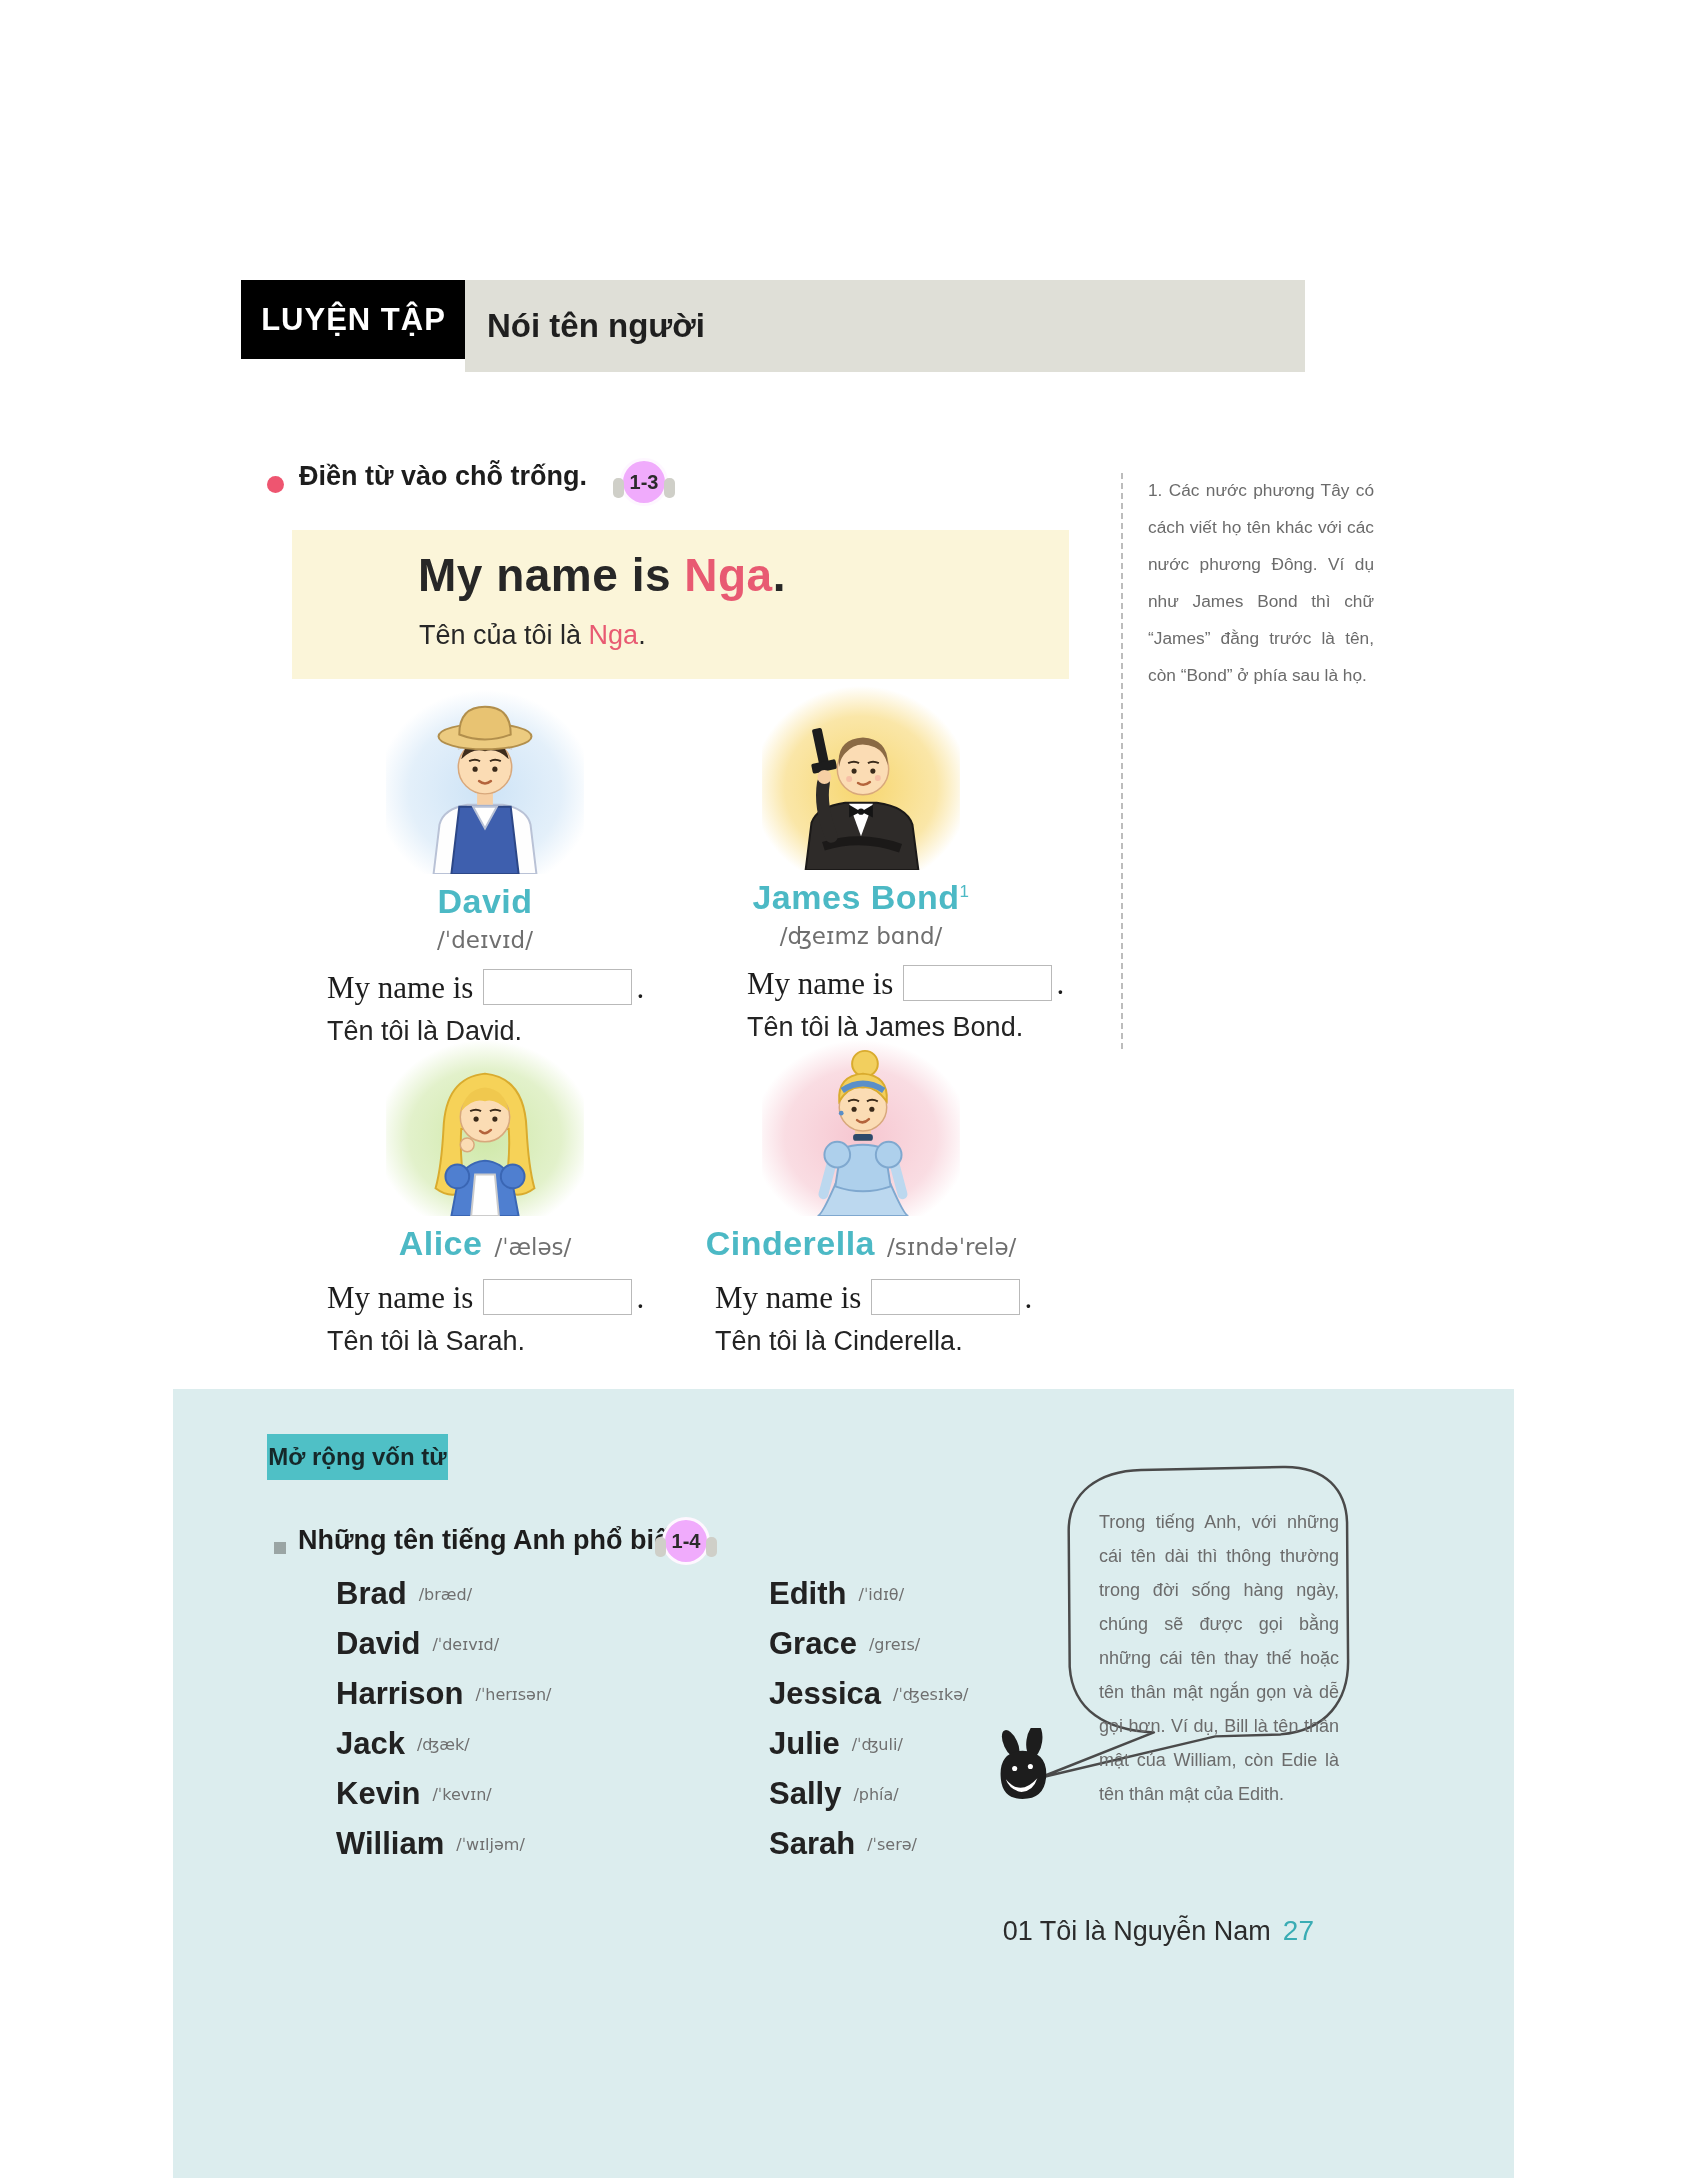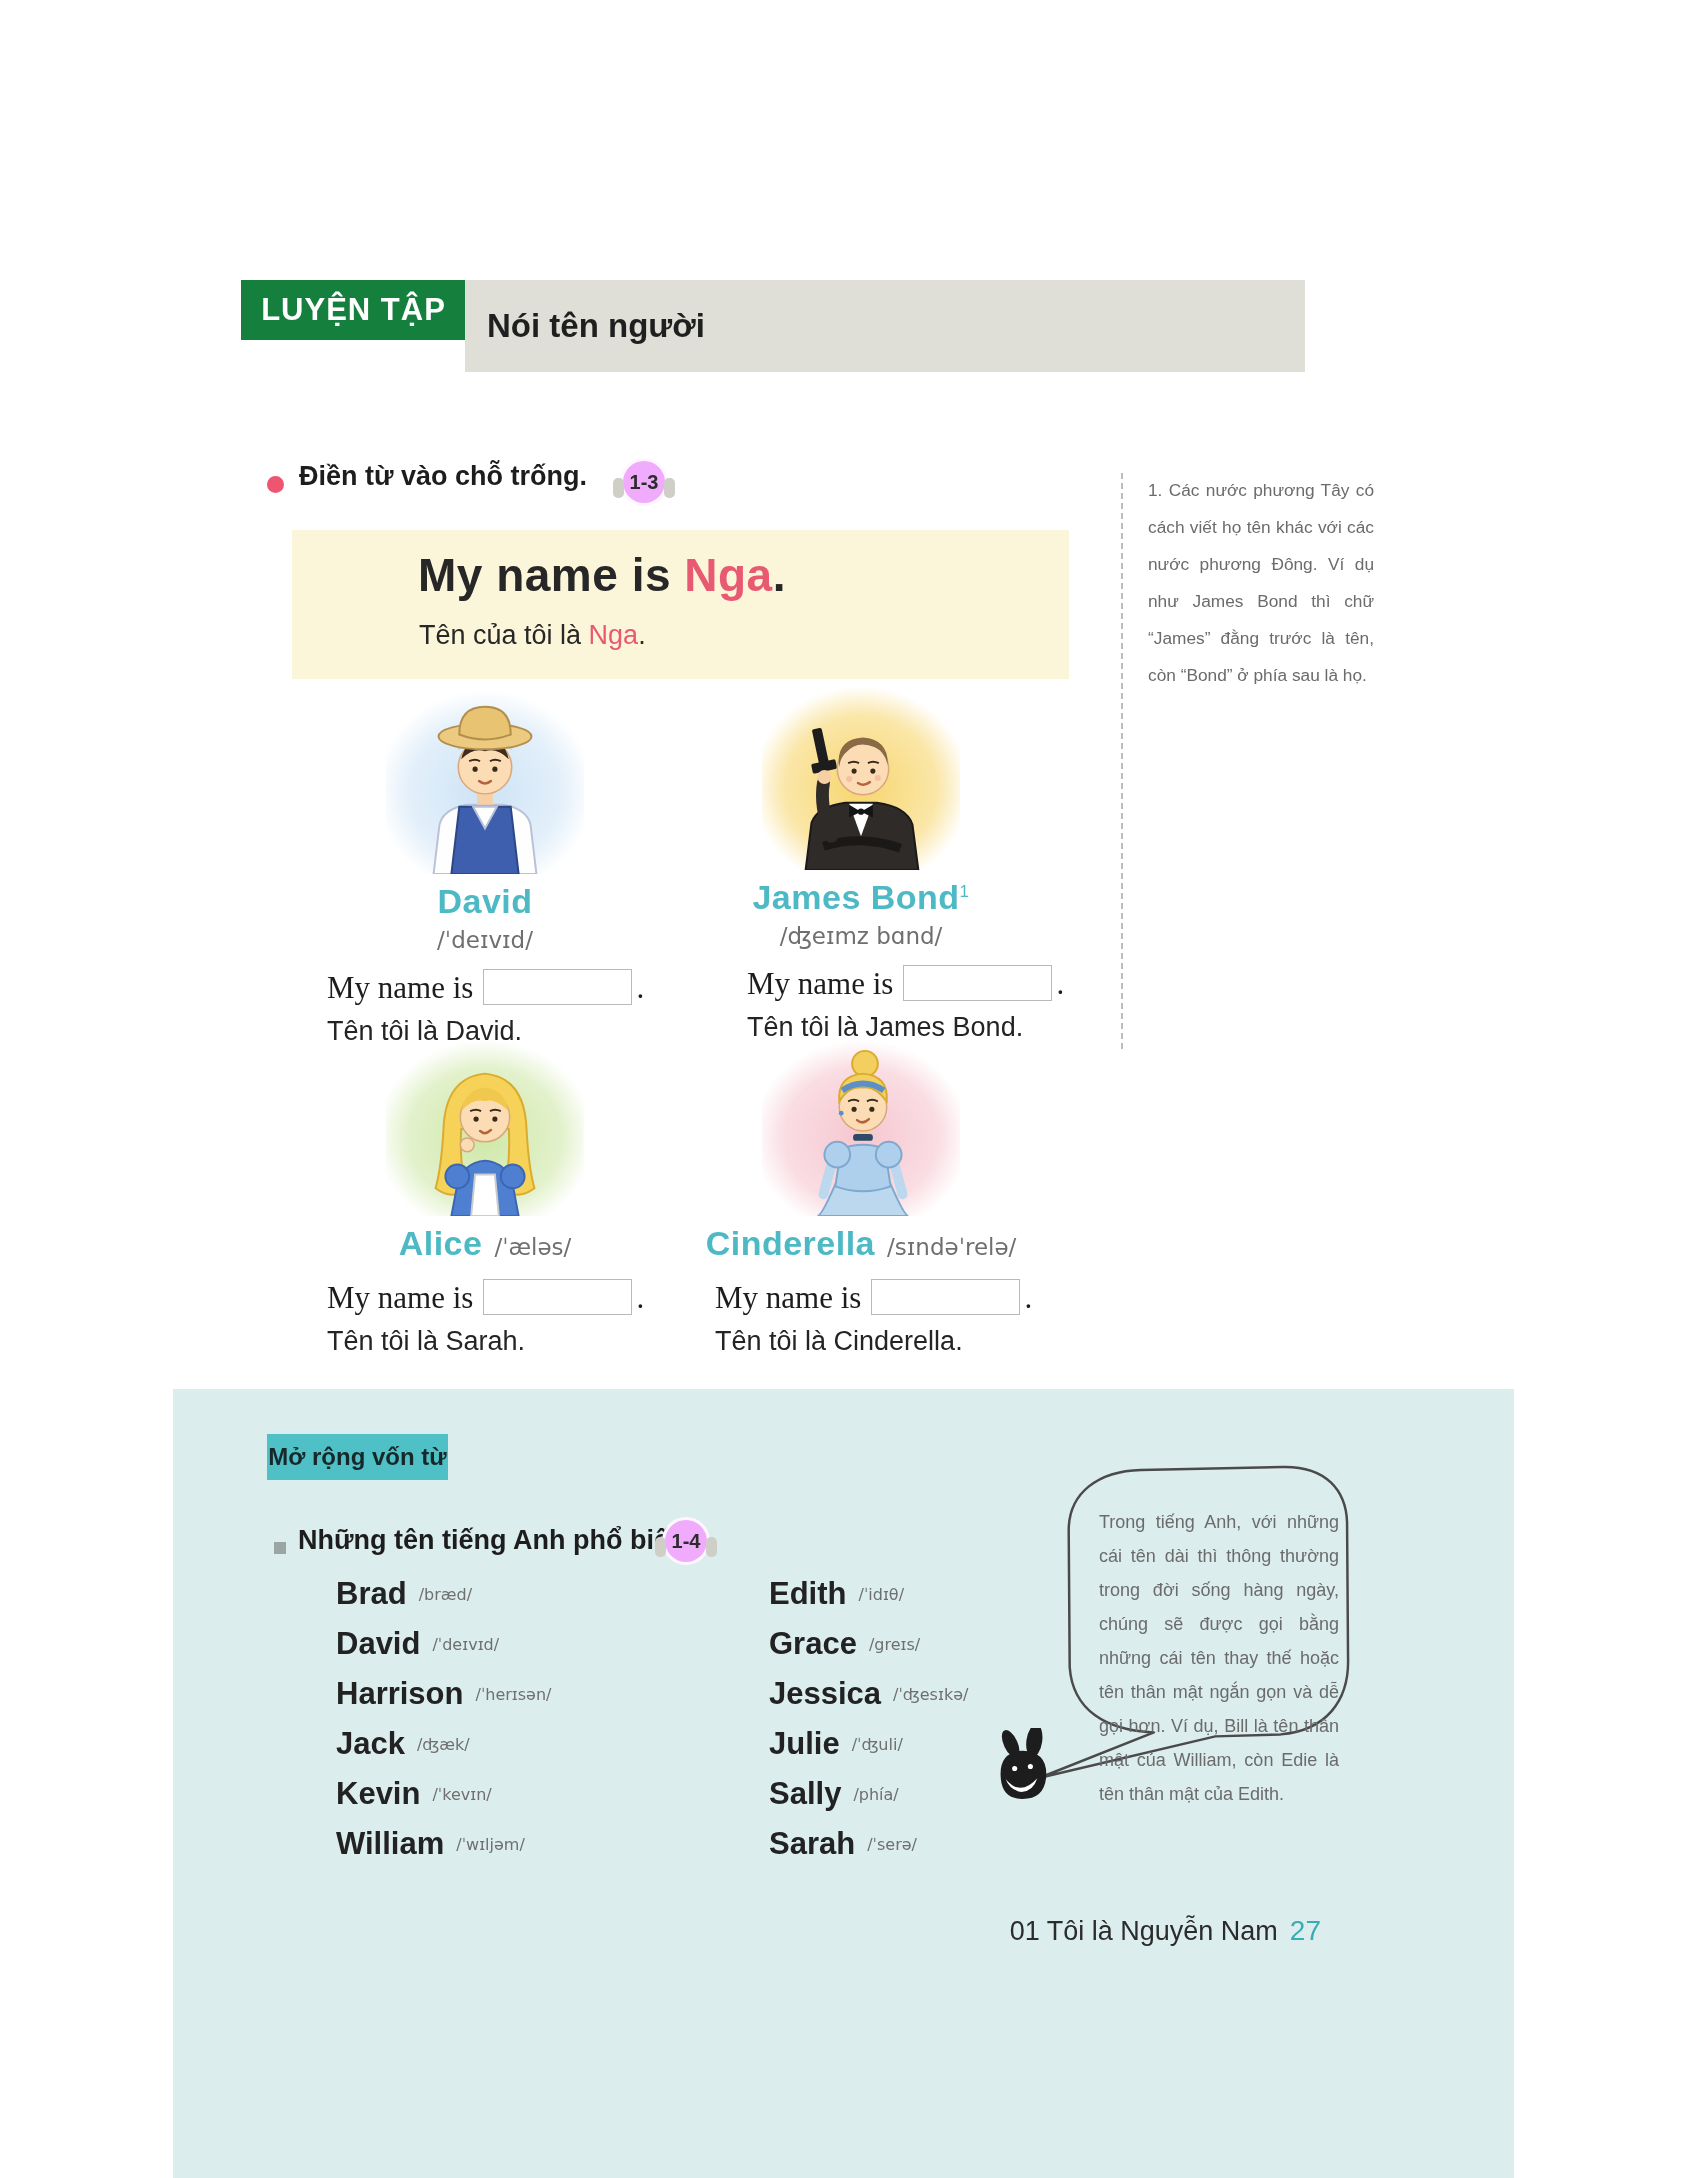--- a/index.html
+++ b/index.html
@@ -1,21 +1,21 @@
 <!DOCTYPE html>
 <html><head>
 <meta charset="utf-8">
 <style>
   html,body { margin:0; padding:0; background:#fff; }
   .page { position:relative; width:1683px; height:2178px; background:#ffffff;
           font-family:"Liberation Sans",sans-serif; overflow:hidden; }
 
   
-  .hdr-tag { position:absolute; left:241px; top:280px; width:225px; height:60px;
-             background:#15803d; color:#ffffff; font-weight:bold; font-size:31px;
+  .hdr-tag { position:absolute; left:241px; top:280px; width:225px; height:79px;
+             background:#000000; color:#ffffff; font-weight:bold; font-size:31px;
              letter-spacing:1px; display:flex; align-items:center; justify-content:center; }
   .hdr-title { position:absolute; left:465px; top:280px; width:840px; height:92px;
                background:#dfdfd7; color:#1f1f1f; font-weight:bold; font-size:33px;
                display:flex; align-items:center; padding-left:22px; box-sizing:border-box; }
 
   
   .inst-bullet { position:absolute; left:267px; top:476px; width:17px; height:17px;
                  border-radius:50%; background:#ee5570; }
   .inst-text { position:absolute; left:299px; top:461px; font-size:27px; font-weight:bold; color:#1d1d1d; }
 
@@ -76,21 +76,21 @@
   .vcol-right { left:564px; }
   .vrow { height:50px; display:flex; align-items:center; gap:12px; }
   .vname { font-size:31px; font-weight:bold; color:#222222; }
   .vphon { font-size:16px; color:#6f6f6f; font-family:"DejaVu Sans",sans-serif; }
 
   .bubble-svg { position:absolute; left:864px; top:62px; }
   .bubble-text { position:absolute; left:926px; top:116px; width:240px; font-size:18px;
                  line-height:34px; color:#6b6b6b; text-align:justify; }
   .bunny { position:absolute; left:820px; top:339px; }
 
-  .footer { position:absolute; right:193px; top:526px; font-size:27px; color:#2b2b2b;margin-left:33px; }
+  .footer { position:absolute; right:200px; top:526px; font-size:27px; color:#2b2b2b;margin-left:33px; }
   .footer .pagenum { color:#3aacb4; font-size:28px; margin-left:12px; }
 </style>
 </head>
 <body>
 
 <div class="page">
 
   <div class="hdr-tag">LUYỆN TẬP</div>
   <div class="hdr-title">Nói tên người</div>
 

